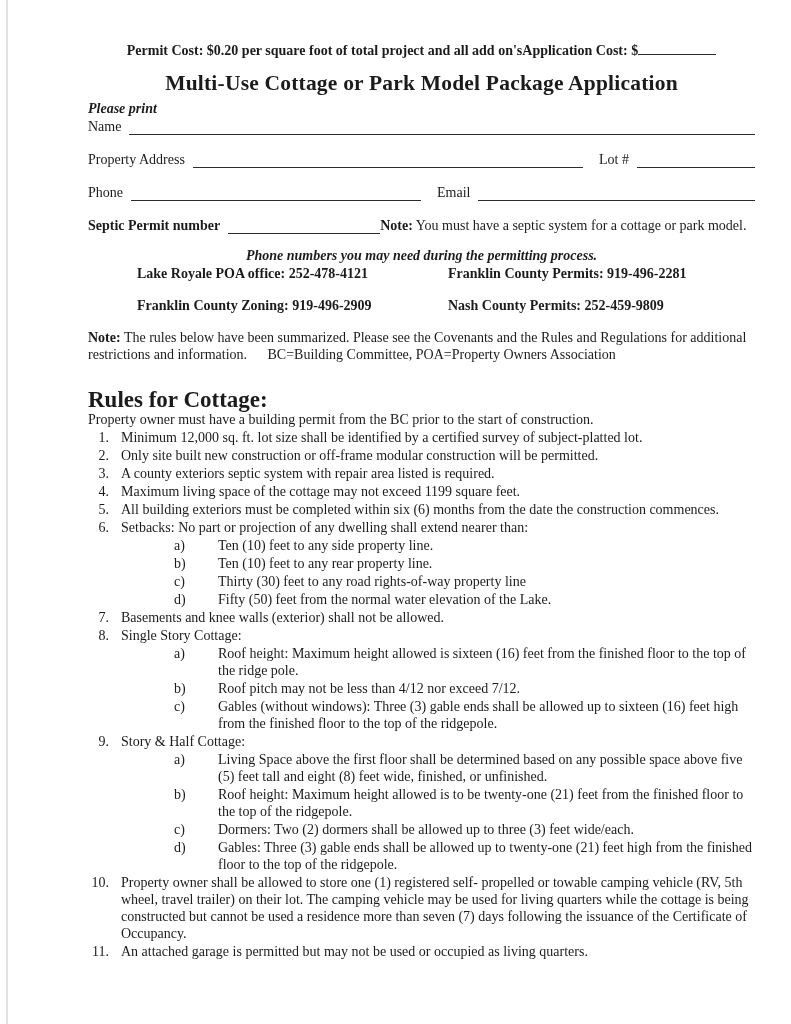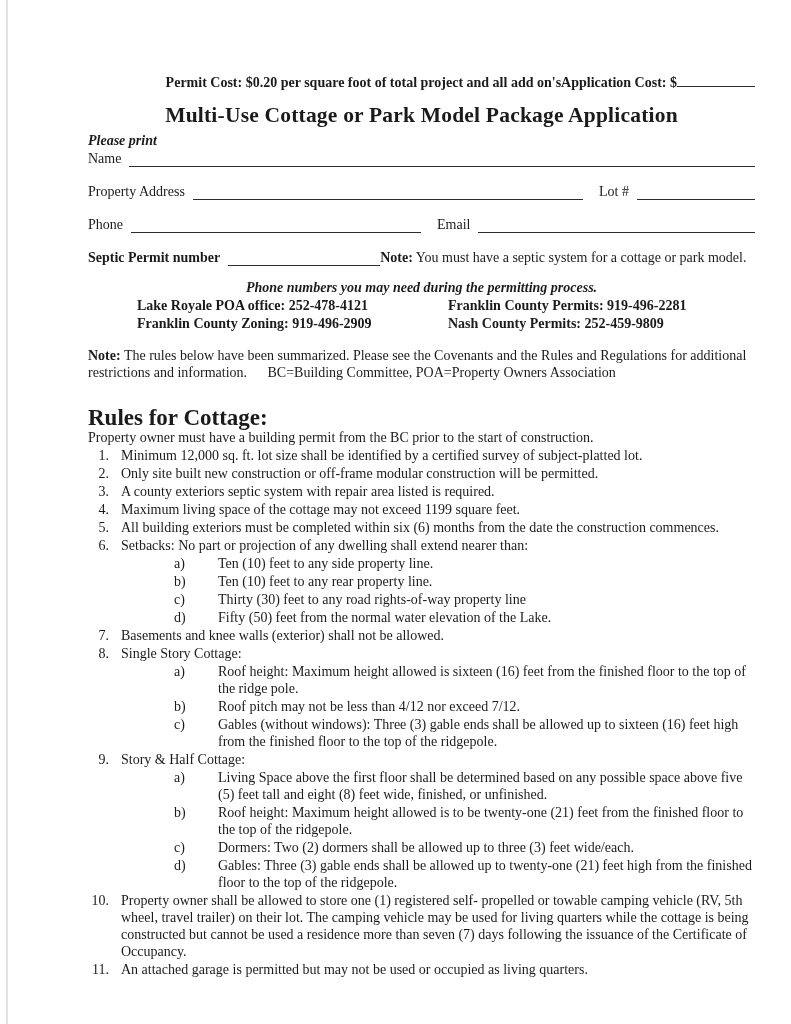--- a/index.html
+++ b/index.html
@@ -15,21 +15,21 @@
   }
   .page{padding:42px 36px 0 88px;position:relative;}
 
   .b{font-weight:bold;}
 
   .blank{
     display:inline-block;height:3px;
     border-bottom:1.6px solid #2b2b2b;
   }
 
-  .topline{display:flex;justify-content:flex-end;align-items:flex-end;font-weight:bold;margin-top:32px;}
+  .topline{display:flex;justify-content:center;align-items:flex-end;font-weight:bold;}
   .topline .blank{width:78px;}
 
   h1{
     margin:11px 0 3px 0;text-align:center;
     font-size:21.5px;line-height:27px;font-weight:bold;letter-spacing:.2px;
   }
 
   .pp{font-weight:bold;font-style:italic;margin-top:3px;}
 
   .row{display:flex;align-items:flex-end;margin-top:16px;}
@@ -39,21 +39,21 @@
   .w118{width:118px;flex:0 0 auto;}
   .w290{width:290px;flex:0 0 auto;}
   .w152{width:152px;flex:0 0 auto;}
   .ml{margin-left:16px;}
   .septic-note{white-space:nowrap;}
 
   .contacts-heading{
     text-align:center;font-weight:bold;font-style:italic;margin-top:13px;
   }
   .contacts-grid{
-    display:grid;grid-template-columns:332px 1fr;row-gap:1px;margin-top:1px;font-weight:bold;
+    display:grid;grid-template-columns:332px 1fr;row-gap:15px;margin-top:1px;font-weight:bold;
   }
   .contacts-grid .c1{padding-left:49px;}
   .contacts-grid .c2{padding-left:28px;}
 
   .summary-note{margin-top:15px;max-width:660px;}
   .summary-note .abbr{margin-left:17px;}
 
   .rules-heading{margin-top:27px;font-size:23px;line-height:20px;font-weight:bold;}
   .rules-intro{margin-top:1px;}
 

